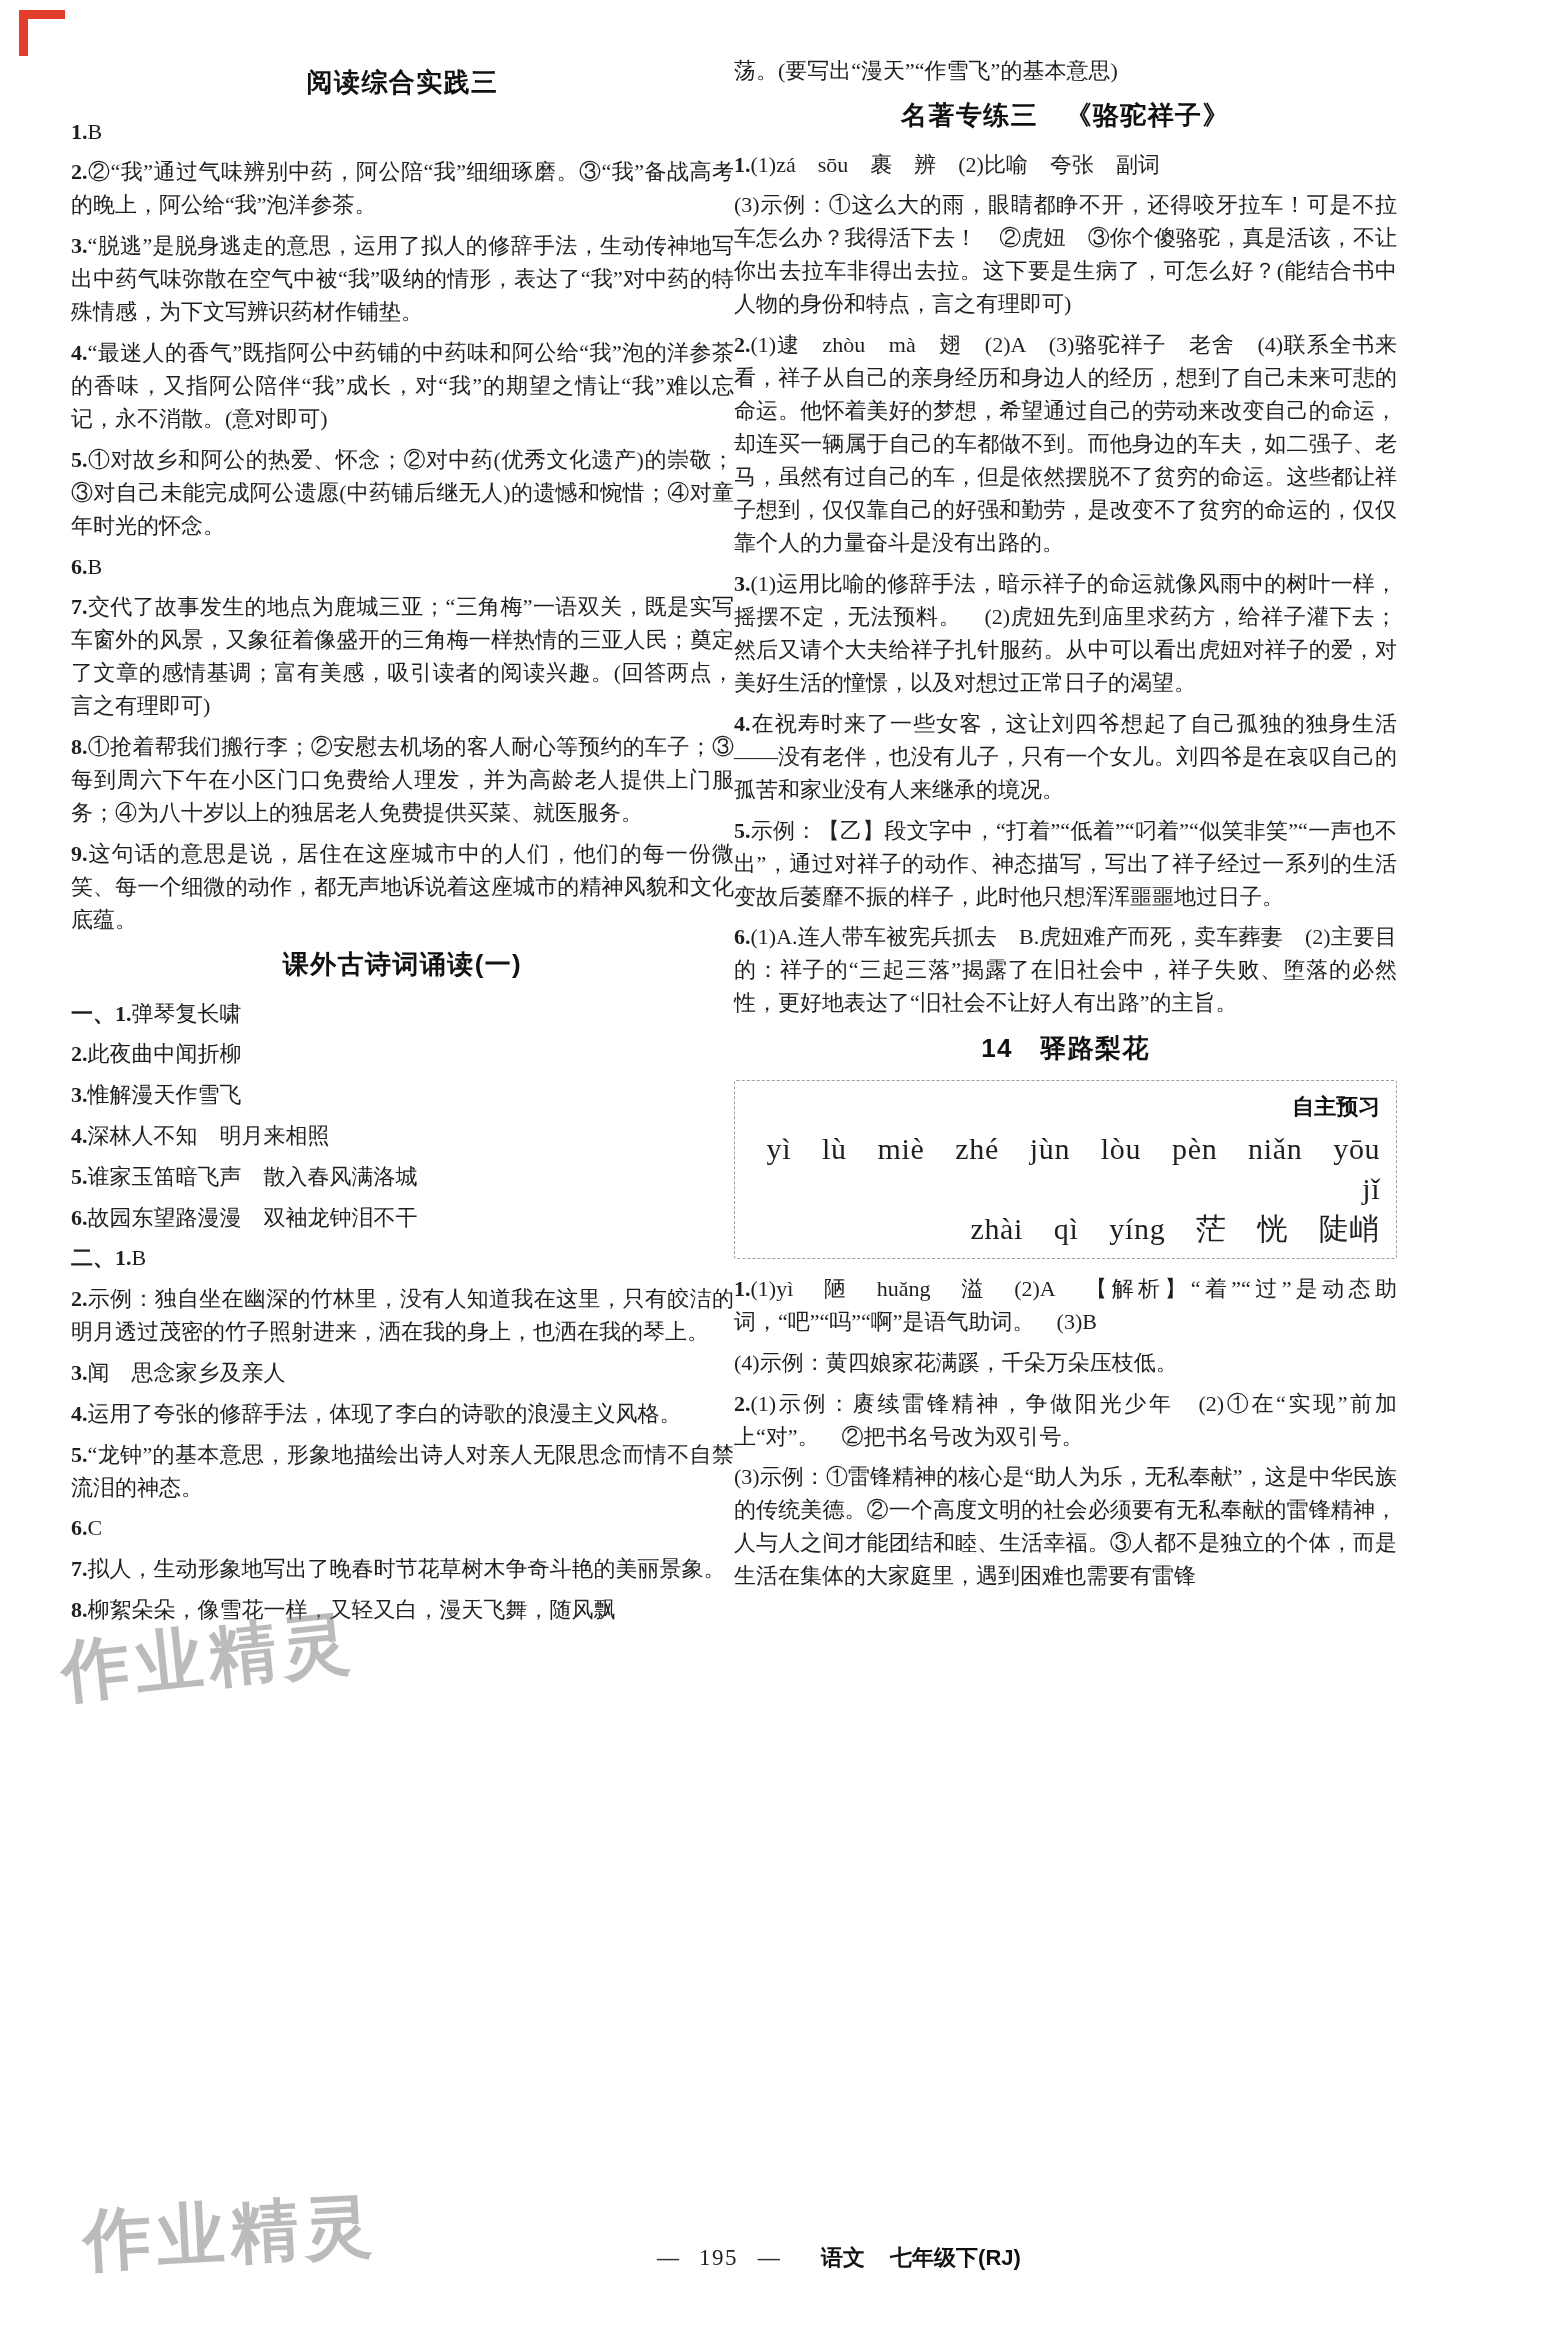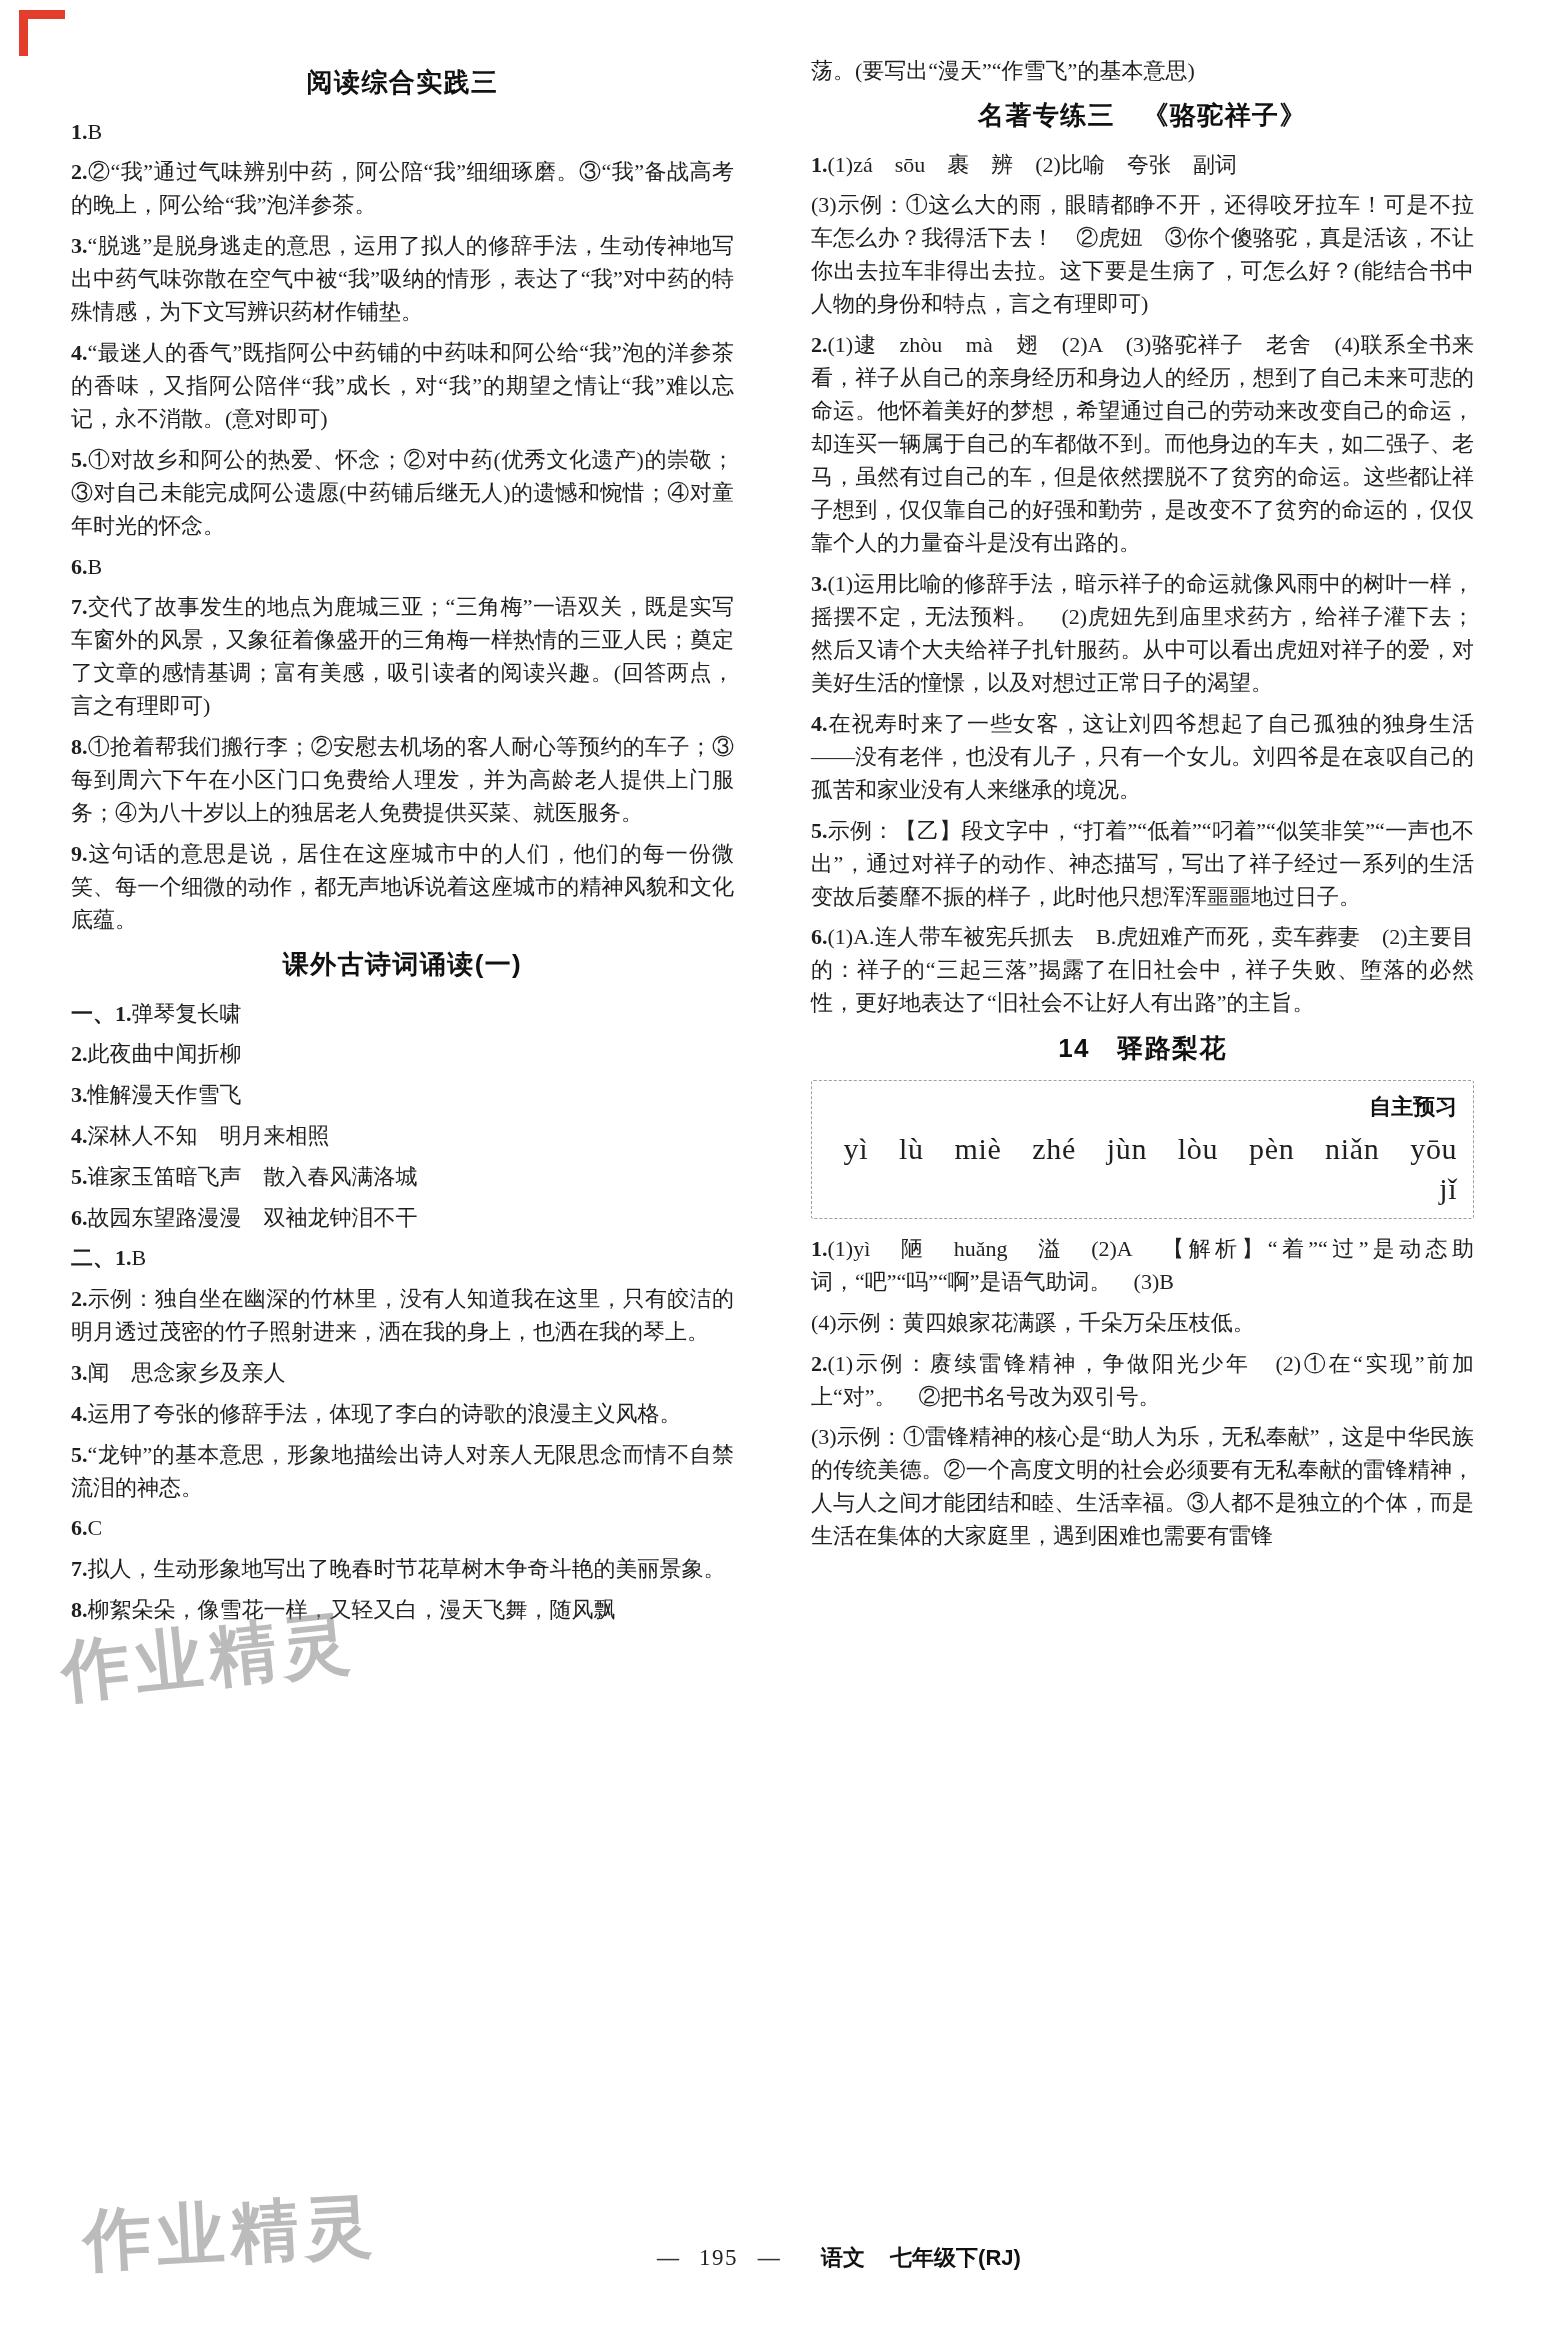--- a/index.html
+++ b/index.html
@@ -16,21 +16,21 @@
 
   .corner-mark {
     position:absolute; left:18.5px; top:10px;
     width:46px; height:46px;
     border-left:9.3px solid #e23e2b;
     border-top:9.3px solid #e23e2b;
   }
 
   .columns {
     position:absolute; left:71px; top:54px; right:63px;
-    display:flex; gap:77px;
+    display:flex; 
   }
   .column { width:663px; flex:0 0 auto; }
 
   h2.section-title {
     font-family:"Liberation Sans","DejaVu Sans",sans-serif;
     font-size:26px; font-weight:bold;
     text-align:center;
     letter-spacing:1.4px;
     margin:11.4px 0 14.2px 0;
     color:#111;
@@ -140,20 +140,21 @@
         <p class="item"><span>(3)示例：①这么大的雨，眼睛都睁不开，还得咬牙拉车！可是不拉车怎么办？我得活下去！　②虎妞　③你个傻骆驼，真是活该，不让你出去拉车非得出去拉。这下要是生病了，可怎么好？(能结合书中人物的身份和特点，言之有理即可)</span></p>
         <p class="item"><b class="num">2.</b><span>(1)逮　zhòu　mà　翅　(2)A　(3)骆驼祥子　老舍　(4)联系全书来看，祥子从自己的亲身经历和身边人的经历，想到了自己未来可悲的命运。他怀着美好的梦想，希望通过自己的劳动来改变自己的命运，却连买一辆属于自己的车都做不到。而他身边的车夫，如二强子、老马，虽然有过自己的车，但是依然摆脱不了贫穷的命运。这些都让祥子想到，仅仅靠自己的好强和勤劳，是改变不了贫穷的命运的，仅仅靠个人的力量奋斗是没有出路的。</span></p>
         <p class="item"><b class="num">3.</b><span>(1)运用比喻的修辞手法，暗示祥子的命运就像风雨中的树叶一样，摇摆不定，无法预料。　(2)虎妞先到庙里求药方，给祥子灌下去；然后又请个大夫给祥子扎针服药。从中可以看出虎妞对祥子的爱，对美好生活的憧憬，以及对想过正常日子的渴望。</span></p>
         <p class="item"><b class="num">4.</b><span>在祝寿时来了一些女客，这让刘四爷想起了自己孤独的独身生活——没有老伴，也没有儿子，只有一个女儿。刘四爷是在哀叹自己的孤苦和家业没有人来继承的境况。</span></p>
         <p class="item"><b class="num">5.</b><span>示例：【乙】段文字中，“打着”“低着”“叼着”“似笑非笑”“一声也不出”，通过对祥子的动作、神态描写，写出了祥子经过一系列的生活变故后萎靡不振的样子，此时他只想浑浑噩噩地过日子。</span></p>
         <p class="item"><b class="num">6.</b><span>(1)A.连人带车被宪兵抓去　B.虎妞难产而死，卖车葬妻　(2)主要目的：祥子的“三起三落”揭露了在旧社会中，祥子失败、堕落的必然性，更好地表达了“旧社会不让好人有出路”的主旨。</span></p>
         <h2 class="section-title">14　驿路梨花</h2>
         <div class="preview-box">
           <span class="box-label">自主预习</span>
           <div class="pinyin-line">yì　lù　miè　zhé　jùn　lòu　pèn　niǎn　yōu　jǐ</div>
+          <div class="pinyin-line">zhài　qì　yíng　茫　恍　陡峭</div>
         </div>
         <p class="item"><b class="num">1.</b><span>(1)yì　陋　huǎng　溢　(2)A　【解析】“着”“过”是动态助词，“吧”“吗”“啊”是语气助词。　(3)B</span></p>
         <p class="item"><span>(4)示例：黄四娘家花满蹊，千朵万朵压枝低。</span></p>
         <p class="item"><b class="num">2.</b><span>(1)示例：赓续雷锋精神，争做阳光少年　(2)①在“实现”前加上“对”。　②把书名号改为双引号。</span></p>
         <p class="item"><span>(3)示例：①雷锋精神的核心是“助人为乐，无私奉献”，这是中华民族的传统美德。②一个高度文明的社会必须要有无私奉献的雷锋精神，人与人之间才能团结和睦、生活幸福。③人都不是独立的个体，而是生活在集体的大家庭里，遇到困难也需要有雷锋</span></p>
       </div>
   </div>
 
   <div class="watermark wm-mid">作业精灵</div>
   <div class="watermark wm-bottom">作业精灵</div>

